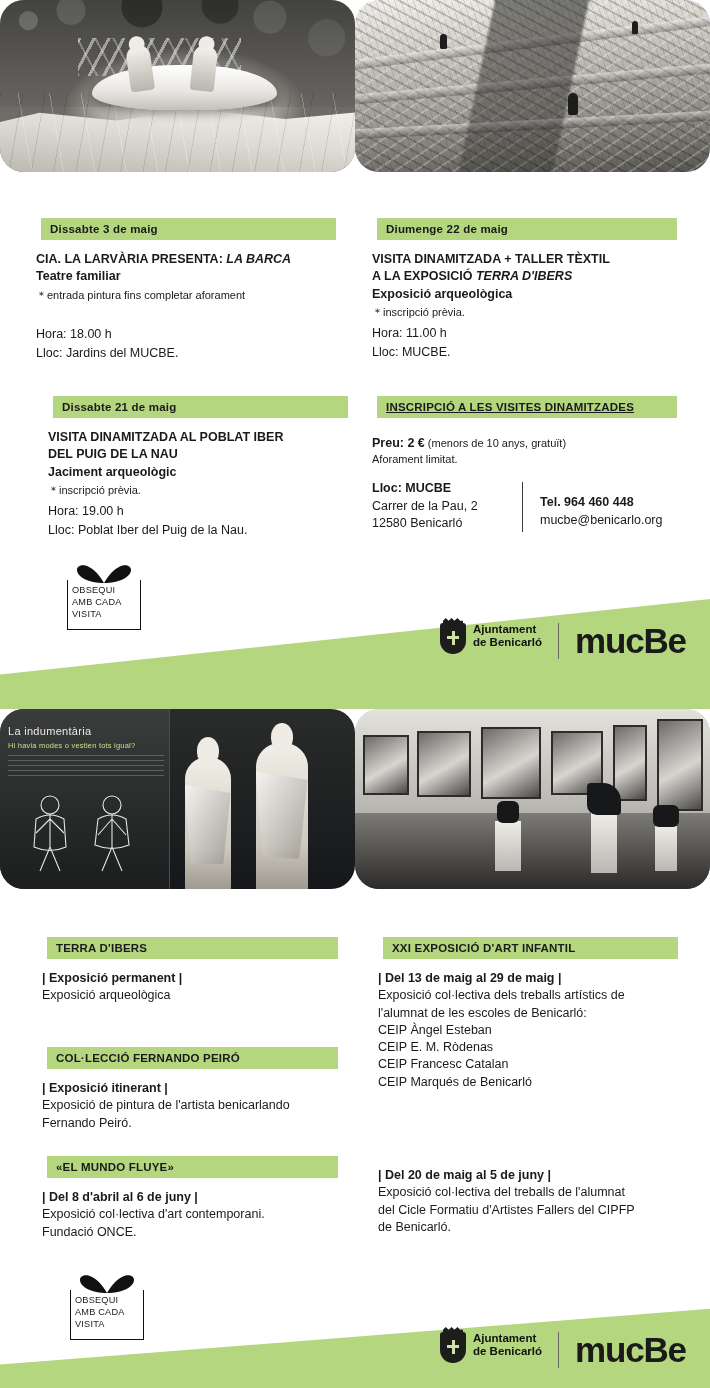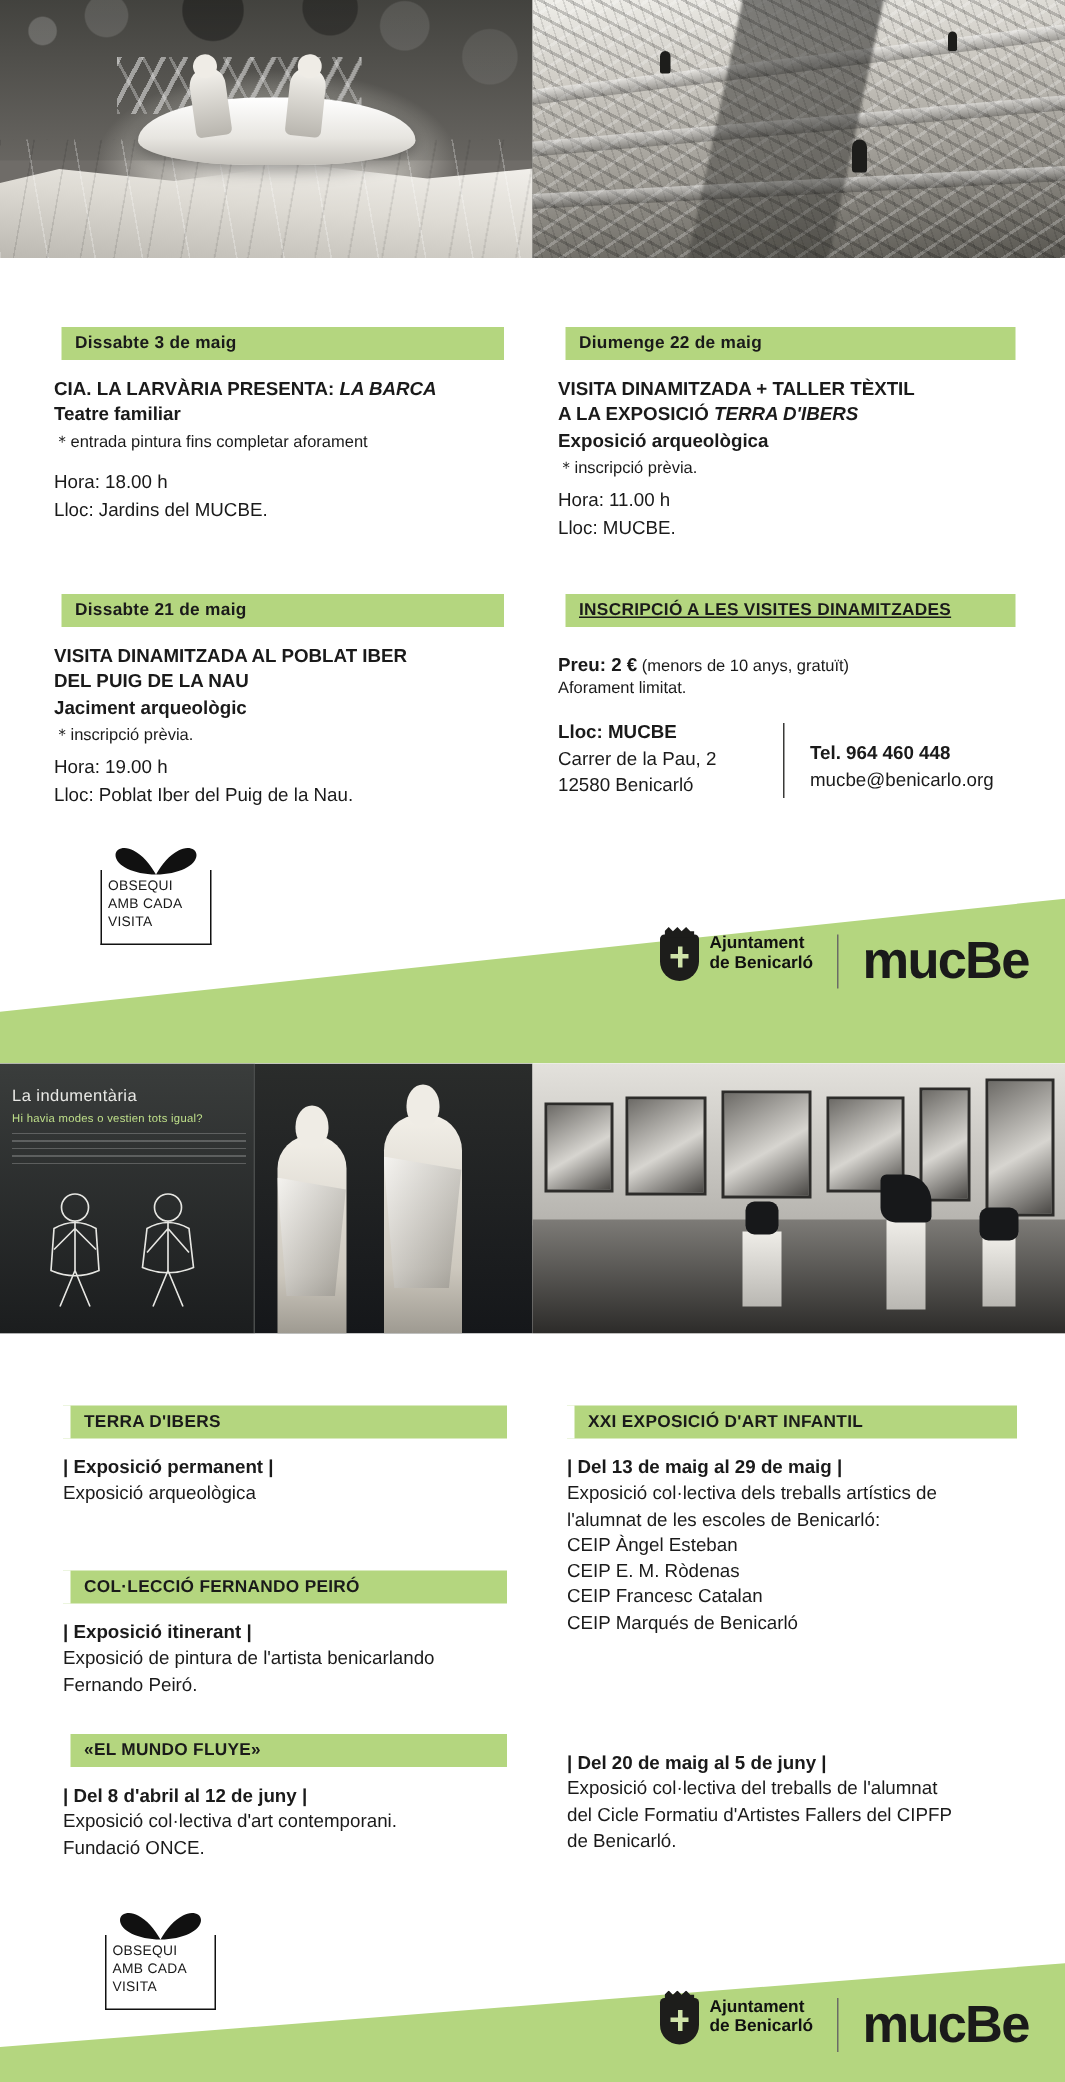--- a/index.html
+++ b/index.html
@@ -20,20 +20,21 @@
   .photo-strip {
     position: absolute;
     left: 0; width: 710px;
     display: flex;
     overflow: hidden;
   }
   .photo {
     position: relative;
     overflow: hidden;
     background: #2b2b2b;
+    border-radius: 24px;
   }
 
   
   #strip1 { top: 0; height: 172px; }
   #photo-boat { width: 355px; height: 172px;
     background:
       radial-gradient(ellipse 120px 60px at 52% 62%, #f2f0ec 0%, #d8d5cf 40%, #a9a6a0 72%, #6f6c68 100%),
       linear-gradient(170deg, #6a6a62 0%, #3e4038 45%, #24261f 100%);
   }
   #photo-boat .foliage {
@@ -308,38 +309,38 @@
     <div class="person p3"></div>
   </div>
 </div>
 
 <div class="col" style="left:36px; top:218px; width:300px;">
   <div class="sec-head"><span>Dissabte 3 de maig</span></div>
   <div class="blk" style="margin-top:11px;">
     <div><span class="b">CIA. LA LARVÀRIA PRESENTA: </span><span class="bi">LA BARCA</span></div>
     <div class="b">Teatre familiar</div>
     <div class="small row">＊<span>entrada pintura fins completar aforament</span></div>
-    <div class="row" style="margin-top:10px;">Hora: 18.00 h</div>
+    <div class="row" style="margin-top:23px;">Hora: 18.00 h</div>
     <div class="row">Lloc: Jardins del MUCBE.</div>
   </div>
 </div>
 
 <div class="col" style="left:372px; top:218px; width:305px;">
   <div class="sec-head"><span>Diumenge 22 de maig</span></div>
   <div class="blk" style="margin-top:11px;">
     <div class="b">VISITA DINAMITZADA + TALLER TÈXTIL</div>
     <div><span class="b">A LA EXPOSICIÓ </span><span class="bi">TERRA D'IBERS</span></div>
     <div class="b">Exposició arqueològica</div>
     <div class="small row">＊<span>inscripció prèvia.</span></div>
     <div class="row" style="margin-top:5px;">Hora: 11.00 h</div>
     <div class="row">Lloc: MUCBE.</div>
   </div>
 </div>
 
-<div class="col" style="left:36px; top:396px; width:300px;">
+<div class="col" style="left:48px; top:396px; width:300px;">
   <div class="sec-head"><span>Dissabte 21 de maig</span></div>
   <div class="blk" style="margin-top:11px;">
     <div class="b">VISITA DINAMITZADA AL POBLAT IBER</div>
     <div class="b">DEL PUIG DE LA NAU</div>
     <div class="b">Jaciment arqueològic</div>
     <div class="small row">＊<span>inscripció prèvia.</span></div>
     <div class="row" style="margin-top:5px;">Hora: 19.00 h</div>
     <div class="row">Lloc: Poblat Iber del Puig de la Nau.</div>
   </div>
 </div>
@@ -463,21 +464,21 @@
   <div class="blk" style="margin-top:11px;">
     <div class="b">| Exposició itinerant |</div>
     <div>Exposició de pintura de l'artista benicarlando</div>
     <div>Fernando Peiró.</div>
   </div>
 </div>
 
 <div class="col" style="left:42px; top:1156px; width:296px;">
   <div class="sec-head"><span>«EL MUNDO FLUYE»</span></div>
   <div class="blk" style="margin-top:11px;">
-    <div class="b">| Del 8 d'abril al 12 de juny |</div>
+    <div class="b">| Del 8 d'abril al 6 de juny |</div>
     <div>Exposició col·lectiva d'art contemporani.</div>
     <div>Fundació ONCE.</div>
   </div>
 </div>
 
 <div class="col" style="left:378px; top:1156px; width:300px;">
   <div class="blk" style="margin-top:11px;">
     <div class="b">| Del 20 de maig al 5 de juny |</div>
     <div>Exposició col·lectiva del treballs de l'alumnat</div>
     <div>del Cicle Formatiu d'Artistes Fallers del CIPFP</div>

